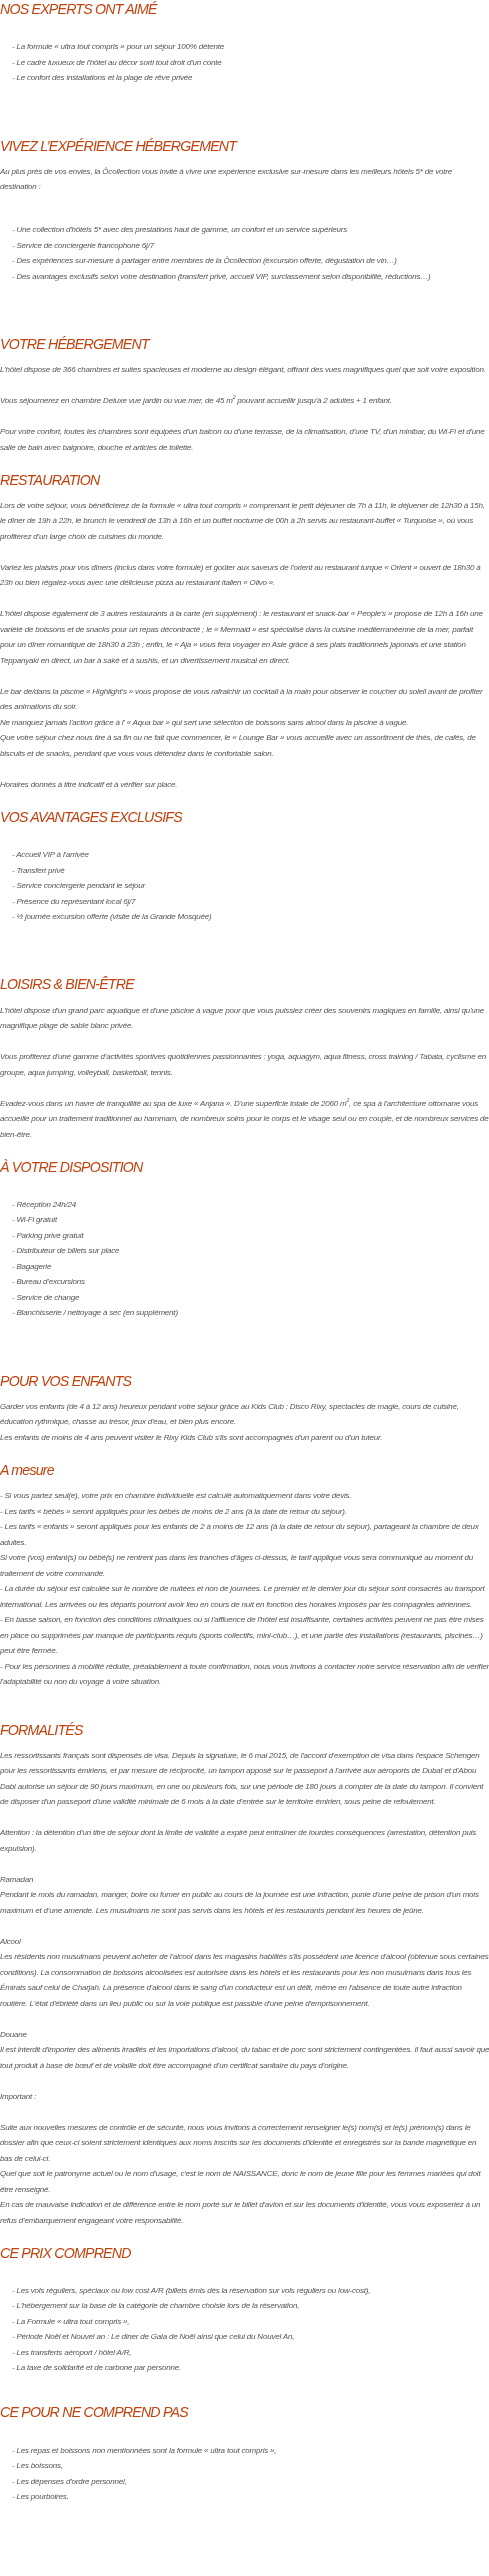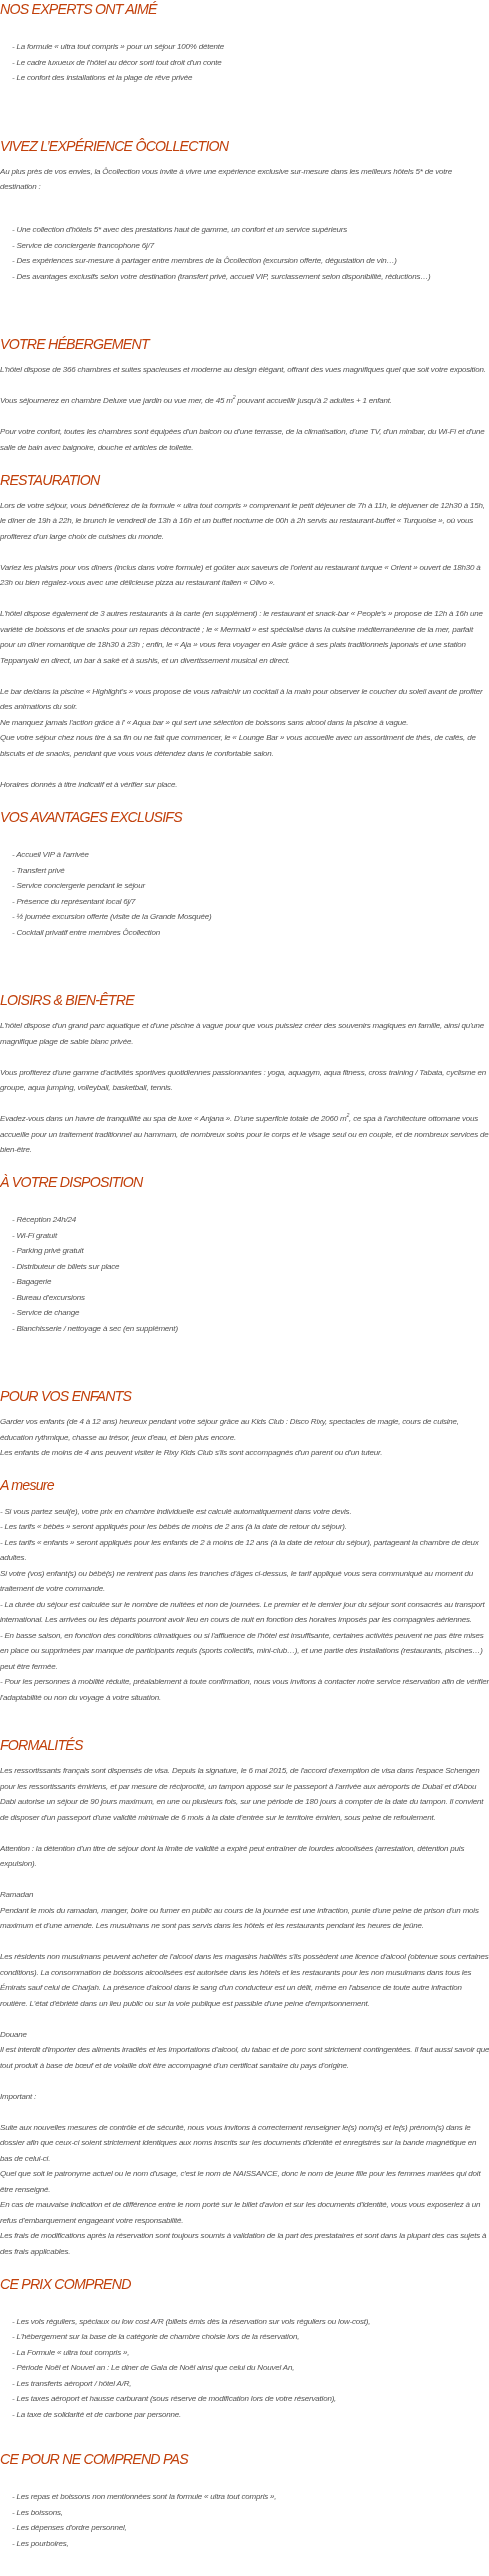--- a/index.html
+++ b/index.html
@@ -43,21 +43,21 @@
     <ul class="dash">
       <li>- La formule « ultra tout compris » pour un séjour  100% détente</li>
       <li>- Le cadre luxueux de l'hôtel au décor sorti tout droit d'un conte</li>
       <li>- Le confort des installations et la plage de rêve privée</li>
     </ul>
   </section>
   <div class="gap-lg"></div>
   <div class="gap-sm"></div>
 
   <section class="section">
-    <h2>VIVEZ L’EXPÉRIENCE ÔCOLLECTION</h2>
+    <h2>VIVEZ L’EXPÉRIENCE HÉBERGEMENT</h2>
     <div class="gap-sm"></div>
     <p>Au plus près de vos envies, la Ôcollection vous invite à vivre une expérience exclusive sur-mesure dans les meilleurs hôtels 5* de votre destination :</p>
     <div class="gap"></div>
     <ul class="dash">
       <li>- Une collection d'hôtels 5* avec des prestations haut de gamme, un confort et un service supérieurs</li>
       <li>- Service de conciergerie francophone 6j/7</li>
       <li>- Des expériences sur-mesure à partager entre membres de la Ôcollection (excursion offerte, dégustation de vin…)</li>
       <li>- Des avantages exclusifs selon votre destination (transfert privé, accueil VIP, surclassement selon disponibilité, réductions…)</li>
     </ul>
   </section>
@@ -94,21 +94,20 @@
 
   <section class="section">
     <h2>VOS AVANTAGES EXCLUSIFS</h2>
     <div class="gap-sm"></div>
     <ul class="dash">
       <li>- Accueil VIP à l'arrivée</li>
       <li>- Transfert privé</li>
       <li>- Service conciergerie pendant le séjour</li>
       <li>- Présence du représentant local 6j/7</li>
       <li>- ½ journée excursion offerte (visite de la Grande Mosquée)</li>
-      <li>- Cocktail privatif entre membres Ôcollection</li>
     </ul>
   </section>
   <div class="gap-lg"></div>
   <div class="gap-sm"></div>
 
   <section class="section">
     <h2>LOISIRS &amp; BIEN-ÊTRE</h2>
     <div class="gap-sm"></div>
     <p>L'hôtel dispose d'un grand parc aquatique et d'une piscine à vague pour que vous puissiez créer des souvenirs magiques en famille, ainsi qu'une magnifique plage de sable blanc privée.</p>
     <div class="gap"></div>
@@ -154,49 +153,48 @@
     <p>- En basse saison, en fonction des conditions climatiques ou si l'affluence de l'hôtel est insuffisante, certaines activités peuvent ne pas être mises en place ou supprimées par manque de participants requis (sports collectifs, mini-club…), et une partie des installations (restaurants, piscines…) peut être fermée.</p>
     <p>- Pour les personnes à mobilité réduite, préalablement à toute confirmation, nous vous invitons à contacter notre service réservation afin de vérifier l'adaptabilité ou non du voyage à votre situation.</p>
   </section>
   <div class="gap-lg"></div>
 
   <section class="section">
     <h2>FORMALITÉS</h2>
     <div class="gap-sm"></div>
     <p>Les ressortissants français sont dispensés de visa. Depuis la signature, le 6 mai 2015, de l'accord d'exemption de visa dans l'espace Schengen pour les ressortissants émiriens, et par mesure de réciprocité, un tampon apposé sur le passeport à l'arrivée aux aéroports de Dubaï et d'Abou Dabi autorise un séjour de 90 jours maximum, en une ou plusieurs fois, sur une période de 180 jours à compter de la date du tampon. Il convient de disposer d'un passeport d'une validité minimale de 6 mois à la date d'entrée sur le territoire émirien, sous peine de refoulement.</p>
     <div class="gap"></div>
-    <p>Attention : la détention d'un titre de séjour dont la limite de validité a expiré peut entraîner de lourdes alcoolisées (arrestation, détention puis expulsion).</p>
+    <p>Attention : la détention d'un titre de séjour dont la limite de validité a expiré peut entraîner de lourdes conséquences (arrestation, détention puis expulsion).</p>
     <div class="gap"></div>
     <p>Ramadan</p>
     <p>Pendant le mois du ramadan, manger, boire ou fumer en public au cours de la journée est une infraction, punie d'une peine de prison d'un mois maximum et d'une amende. Les musulmans ne sont pas servis dans les hôtels et les restaurants pendant les heures de jeûne.</p>
     <div class="gap"></div>
+    <p>Alcool</p>
     <p>Les résidents non musulmans peuvent acheter de l'alcool dans les magasins habilités s'ils possèdent une licence d'alcool (obtenue sous certaines conditions). La consommation de boissons alcoolisées est autorisée dans les hôtels et les restaurants pour les non musulmans dans tous les Émirats sauf celui de Charjah. La présence d'alcool dans le sang d'un conducteur est un délit, même en l'absence de toute autre infraction routière. L'état d'ébriété dans un lieu public ou sur la voie publique est passible d'une peine d'emprisonnement.</p>
     <div class="gap"></div>
     <p>Douane</p>
     <p>Il est interdit d'importer des aliments irradiés et les importations d'alcool, du tabac et de porc sont strictement contingentées. Il faut aussi savoir que tout produit à base de bœuf et de volaille doit être accompagné d'un certificat sanitaire du pays d'origine.</p>
     <div class="gap"></div>
     <p>Important :</p>
     <div class="gap"></div>
     <p>Suite aux nouvelles mesures de contrôle et de sécurité, nous vous invitons à correctement renseigner le(s) nom(s) et le(s) prénom(s) dans le dossier afin que ceux-ci soient strictement identiques aux noms inscrits sur les documents d'identité et enregistrés sur la bande magnétique en bas de celui-ci.</p>
     <p>Quel que soit le patronyme actuel ou le nom d'usage, c'est le nom de NAISSANCE, donc le nom de jeune fille pour les femmes mariées qui doit être renseigné.</p>
     <p>En cas de mauvaise indication et de différence entre le nom porté sur le billet d'avion et sur les documents d'identité, vous vous exposeriez à un refus d'embarquement engageant votre responsabilité.</p>
-    <p>Les frais de modifications après la réservation sont toujours soumis à validation de la part des prestataires et sont dans la plupart des cas sujets à des frais applicables.</p>
   </section>
   <div class="gap"></div>
 
   <section class="section">
     <h2>CE PRIX COMPREND</h2>
     <div class="gap-sm"></div>
     <ul class="dash">
       <li>- Les vols réguliers, spéciaux ou low cost A/R (billets émis dès la réservation sur vols réguliers ou low-cost),</li>
       <li>- L'hébergement sur la base de la catégorie de chambre choisie lors de la réservation,</li>
       <li>- La Formule « ultra tout compris »,</li>
       <li>- Période Noël et Nouvel an : Le diner de Gala de Noël ainsi que celui du Nouvel An,</li>
       <li>- Les transferts aéroport / hôtel A/R,</li>
-      <li>- Les taxes aéroport et hausse carburant (sous réserve de modification lors de votre réservation),</li>
       <li>- La taxe de solidarité et de carbone par personne.</li>
     </ul>
   </section>
   <div class="gap"></div>
 
   <section class="section">
     <h2>CE POUR NE COMPREND PAS</h2>
     <div class="gap-sm"></div>
     <ul class="dash">
       <li>- Les repas et boissons non mentionnées sont la formule « ultra tout compris »,</li>

